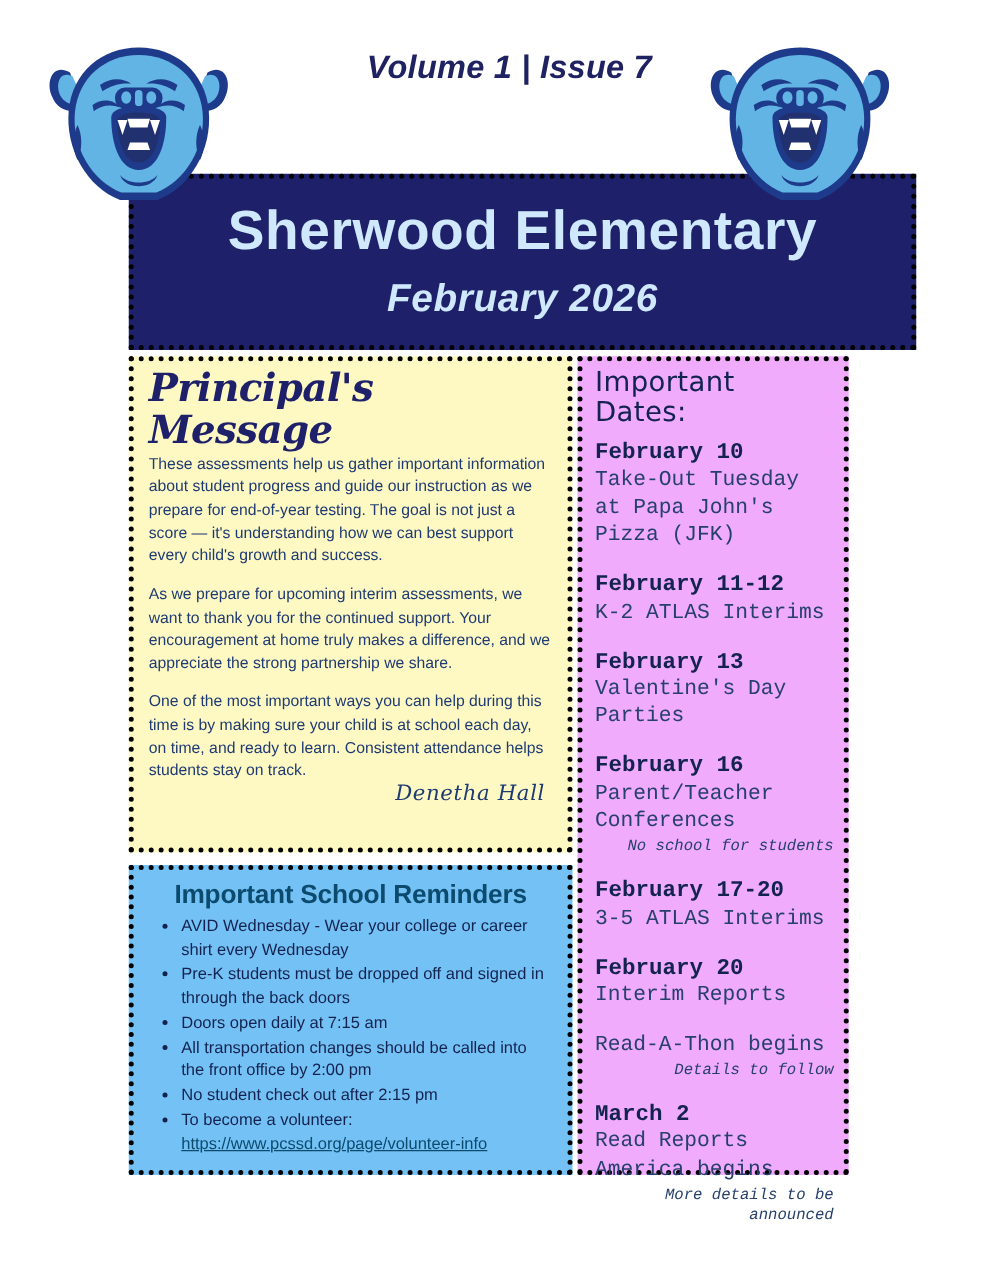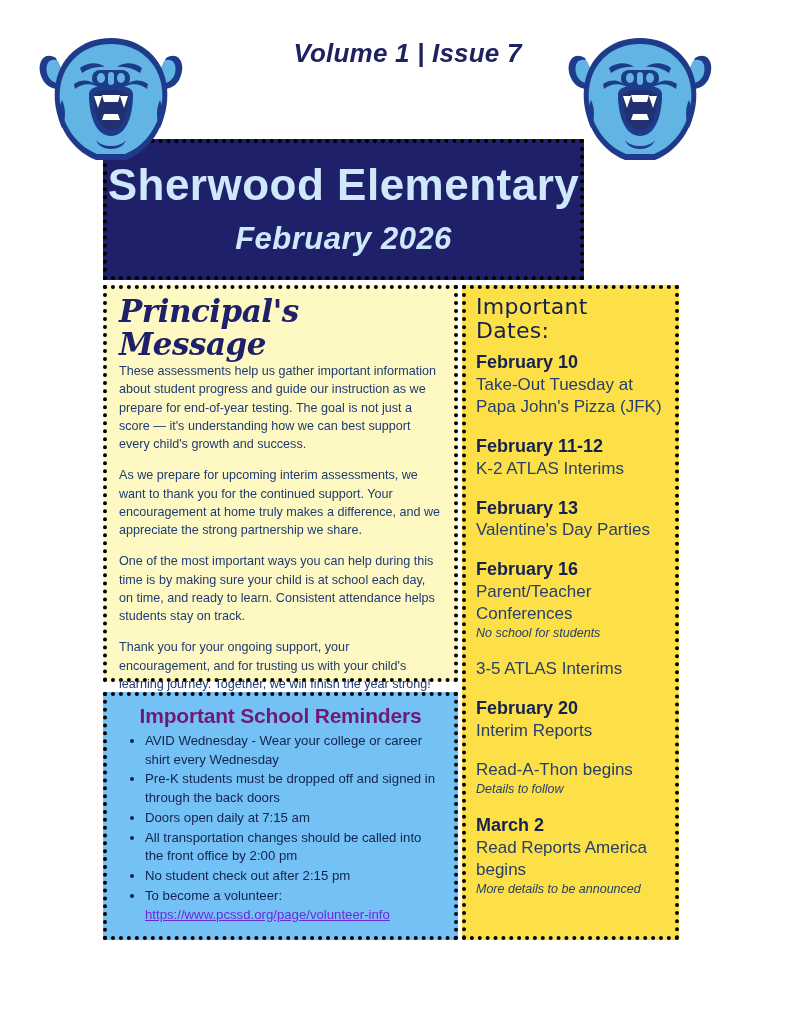--- a/index.html
+++ b/index.html
@@ -31,21 +31,21 @@
     font-style: italic;
     color: #1f2260;
     letter-spacing: 0.2px;
   }
 
   
   .title-banner {
     position: absolute;
     left: 103px;
     top: 139px;
-    width: 481px;
+    width: 630px;
     height: 141px;
     background: #1e216a;
     border: 4px dotted #000000;
     z-index: 2;
     display: flex;
     flex-direction: column;
     align-items: center;
     justify-content: center;
   }
   .school-name {
@@ -98,21 +98,21 @@
     height: 248px;
     background: #74c2f5;
     padding: 8px 12px 8px 12px;
   }
 
   .dates-panel {
     left: 462px;
     top: 285px;
     width: 217px;
     height: 655px;
-    background: #fde047;
+    background: #f0abfc;
     padding: 6px 8px 8px 10px;
   }
 
   
   .principal-title {
     font-family: "DejaVu Serif", serif;
     font-size: 31px;
     font-weight: bold;
     font-style: italic;
     color: #1e216a;
@@ -137,66 +137,67 @@
     padding-right: 6px;
     margin-top: -2px;
     letter-spacing: 0.5px;
   }
 
   
   .reminders-title {
     text-align: center;
     font-size: 21px;
     font-weight: bold;
-    color: #701a75;
+    color: #0c4a6e;
     margin-bottom: 4px;
     letter-spacing: -0.2px;
   }
   .reminders-list {
     list-style: disc;
     padding-left: 26px;
   }
   .reminders-list li {
     font-size: 13.2px;
     color: #13224f;
     line-height: 1.42;
     margin-bottom: 1px;
   }
   .volunteer-link {
     text-decoration: underline;
-    color: #6d28d9;
+    color: #0c4a6e;
   }
 
   
   .dates-title {
     font-family: "DejaVu Sans", sans-serif;
     font-size: 22px;
     color: #13224f;
     letter-spacing: 0.3px;
     margin-bottom: 8px;
     line-height: 1.1;
   }
-  .date-entry { margin-bottom: 17px; }
+  .date-entry { margin-bottom: 17px; font-family: Liberation Mono, monospace; }
   .date-entry:last-child { margin-bottom: 0; }
   .date-label {
     font-size: 18px;
     font-weight: bold;
     color: #13224f;
     line-height: 1.25;
   }
   .date-desc {
     font-size: 17px;
     color: #27406b;
     line-height: 1.3;
   }
   .date-note {
     font-size: 12.5px;
     font-style: italic;
     color: #27406b;
     line-height: 1.3;
+    text-align: right;
   }
 </style>
 </head>
 <body>
 
 <div class="page">
 
   <div class="volume-line">Volume 1 | Issue 7</div>
 
   <div class="title-banner">
@@ -273,21 +274,20 @@
       </g>
     </svg>
   </div>
 
   <div class="panel principal-panel">
     <div class="principal-title">Principal's Message</div>
     <div class="principal-body">
       <p>These assessments help us gather important information about student progress and guide our instruction as we prepare for end-of-year testing. The goal is not just a score — it's understanding how we can best support every child's growth and success.</p>
       <p>As we prepare for upcoming interim assessments, we want to thank you for the continued support. Your encouragement at home truly makes a difference, and we appreciate the strong partnership we share.</p>
       <p>One of the most important ways you can help during this time is by making sure your child is at school each day, on time, and ready to learn. Consistent attendance helps students stay on track.</p>
-      <p>Thank you for your ongoing support, your encouragement, and for trusting us with your child's learning journey. Together, we will finish the year strong!</p>
     </div>
     <div class="signature">Denetha Hall</div>
   </div>
 
   <div class="panel reminders-panel">
     <div class="reminders-title">Important School Reminders</div>
     <ul class="reminders-list">
       <li>AVID Wednesday - Wear your college or career shirt every Wednesday</li>
       <li>Pre-K students must be dropped off and signed in through the back doors</li>
       <li>Doors open daily at 7:15 am</li>
@@ -318,20 +318,21 @@
       <div class="date-desc">Valentine's Day Parties</div>
     </div>
 
     <div class="date-entry">
       <div class="date-label">February 16</div>
       <div class="date-desc">Parent/Teacher Conferences</div>
       <div class="date-note">No school for students</div>
     </div>
 
     <div class="date-entry">
+      <div class="date-label">February 17-20</div>
       <div class="date-desc">3-5 ATLAS Interims</div>
     </div>
 
     <div class="date-entry">
       <div class="date-label">February 20</div>
       <div class="date-desc">Interim Reports</div>
     </div>
 
     <div class="date-entry">
       <div class="date-desc">Read-A-Thon begins</div>

